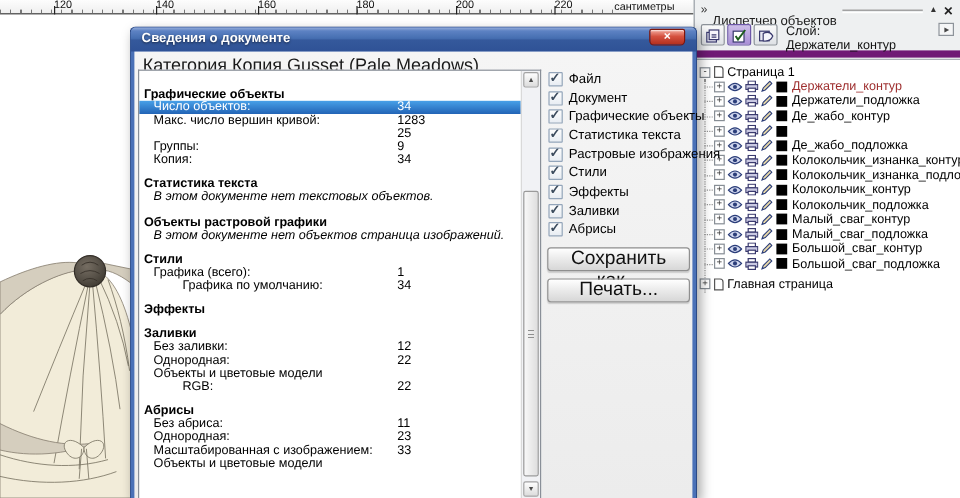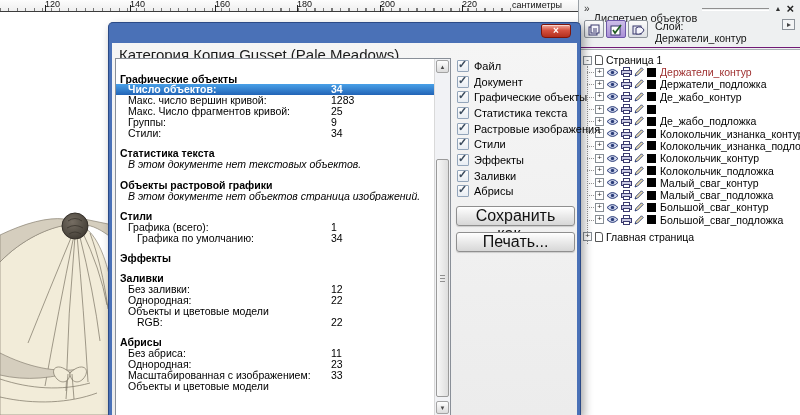--- a/index.html
+++ b/index.html
@@ -41,23 +41,23 @@
   
   #listbox { position:absolute; left:3px; top:15px; width:336px; bottom:0;
     background:#fff; border:1px solid #898f98; border-bottom:none; overflow:hidden; }
   #list-rows { position:absolute; left:0; right:16px; top:0; padding-top:5px; }
   .lrow { position:relative; height:10.9px; line-height:11px; font-size:10.5px;
     white-space:nowrap; overflow:hidden; }
   .lrow.t-blank { height:9.5px; }
   .lrow.t-header { font-weight:bold; padding-left:4px; }
   .lrow.t-item  { padding-left:12px; }
   .lrow.t-note  { padding-left:12px;font-style:italic; }
-  .lrow.t-sub   { padding-left:21px; }
+  .lrow.t-sub   { padding-left:36px; }
   .lrow .val { position:absolute; left:215px; top:0; }
-  .lrow.selected { background:linear-gradient(#48a0e8,#2264b6); color:#fff;font-weight:bold; }
+  .lrow.selected { background:linear-gradient(#48a0e8,#2264b6); color:#fff; }
 
   
   #list-scroll { position:absolute; right:0; top:0; bottom:0; width:16px;
     background:#f1f2f5; border-left:1px solid #d9d9d9; }
   .sb-btn { position:absolute; left:1px; right:1px; height:13px; text-align:center;
     font-size:6px; line-height:13px; color:#4a4a4a;
     background:linear-gradient(#fefefe,#dcdcdc); border:1px solid #a3a3a3; border-radius:2px; }
   #sb-up { top:1px; } #sb-down { bottom:1px; }
   #sb-thumb { position:absolute; left:1px; right:1px; top:100px; height:238px;
     background:linear-gradient(90deg,#f8f8f8,#dedede); border:1px solid #9a9a9a; border-radius:2px; }
@@ -82,21 +82,21 @@
   #docker { position:absolute; left:578px; top:0; width:222px; height:415px; z-index:5;
     background:#eef0f1; border-left:1px solid #9aa0a6; }
   #dk-header { height:17px; display:flex; align-items:center; padding:0 6px 0 5px; gap:5px; }
   #dk-header .chev { font-size:10px; color:#333; line-height:10px; letter-spacing:-1px; }
   #dk-header .dk-title { font-size:11px; color:#222; white-space:nowrap;margin-top:18px; }
   #dk-header .hline { flex:1; height:3px; margin-top:2px;
     border-top:1px solid #8f8f8f; border-bottom:1px solid #fff; }
   #dk-header .coll { font-size:7px; color:#333; }
   #dk-header .cls { font-size:13px; font-weight:bold; color:#222; line-height:13px; }
 
-  #dk-toolbar { position:relative; height:31px; border-bottom:1px solid #701a75; }
+  #dk-toolbar { position:relative; height:31px; border-bottom:6px solid #701a75; }
   .tb-btn { position:absolute; top:3px; width:20px; height:18px; border:1px solid #8d939a; border-radius:2px;
     background:linear-gradient(#fbfbfb,#dee1e5); padding:0; }
   .tb-btn svg { display:block; margin:2px auto 0; }
   #tb-1 { left:5px; } #tb-2 { left:27px; background:linear-gradient(#cebfe9,#a98fd6); border-color:#6d57a8; }
   #tb-3 { left:49px; }
   #dk-layer-label { position:absolute; left:76px; top:3px; font-size:10.5px; color:#111; }
   #dk-layer-name  { position:absolute; left:76px; top:15px; font-size:10.5px; color:#111; white-space:nowrap; }
   #dk-flyout { position:absolute; right:5px; top:2px; width:13px; height:11px;
     border:1px solid #8d939a; background:#f4f5f6; }
   #dk-flyout i { position:absolute; left:4px; top:3px; width:0; height:0;
@@ -189,20 +189,23 @@
 
   <circle cx="75" cy="43" r="13" fill="url(#rosetteGrad)" stroke="#332e28" stroke-width="1"></circle>
   <g fill="none" stroke="#39332c" stroke-width="0.8">
     <path d="M68,38 Q75,33 82,38"></path>
     <path d="M67,45 Q75,40 83,45"></path>
     <path d="M69,51 Q75,47 81,51"></path>
   </g>
 </svg>
 
 <div id="dialog">
+  <div id="dlg-titlebar">
+    <span>Сведения о документе</span>
+  </div>
   <div id="dlg-close">
     <span>×</span>
   </div>
 
   <div id="dlg-content">
     <div id="dlg-category">Категория Копия Gusset (Pale Meadows)</div>
 
     <div id="listbox">
       <div id="list-rows">
 
@@ -216,29 +219,28 @@
           </div>
           <div class="lrow selected t-item">
             <span class="lbl">Число объектов:</span>
             <span class="val">34</span>
           </div>
           <div class="lrow t-item">
             <span class="lbl">Макс. число вершин кривой:</span>
             <span class="val">1283</span>
           </div>
           <div class="lrow t-item">
-            <span class="lbl">Макс. Число фрагментов кривой:</span>
             <span class="val">25</span>
           </div>
           <div class="lrow t-item">
             <span class="lbl">Группы:</span>
             <span class="val">9</span>
           </div>
           <div class="lrow t-item">
-            <span class="lbl">Стили:</span>
+            <span class="lbl">Копия:</span>
             <span class="val">34</span>
           </div>
           <div class="lrow t-blank">
             <span class="lbl"></span>
             <span class="val"></span>
           </div>
           <div class="lrow t-header">
             <span class="lbl">Статистика текста</span>
             <span class="val"></span>
           </div>

